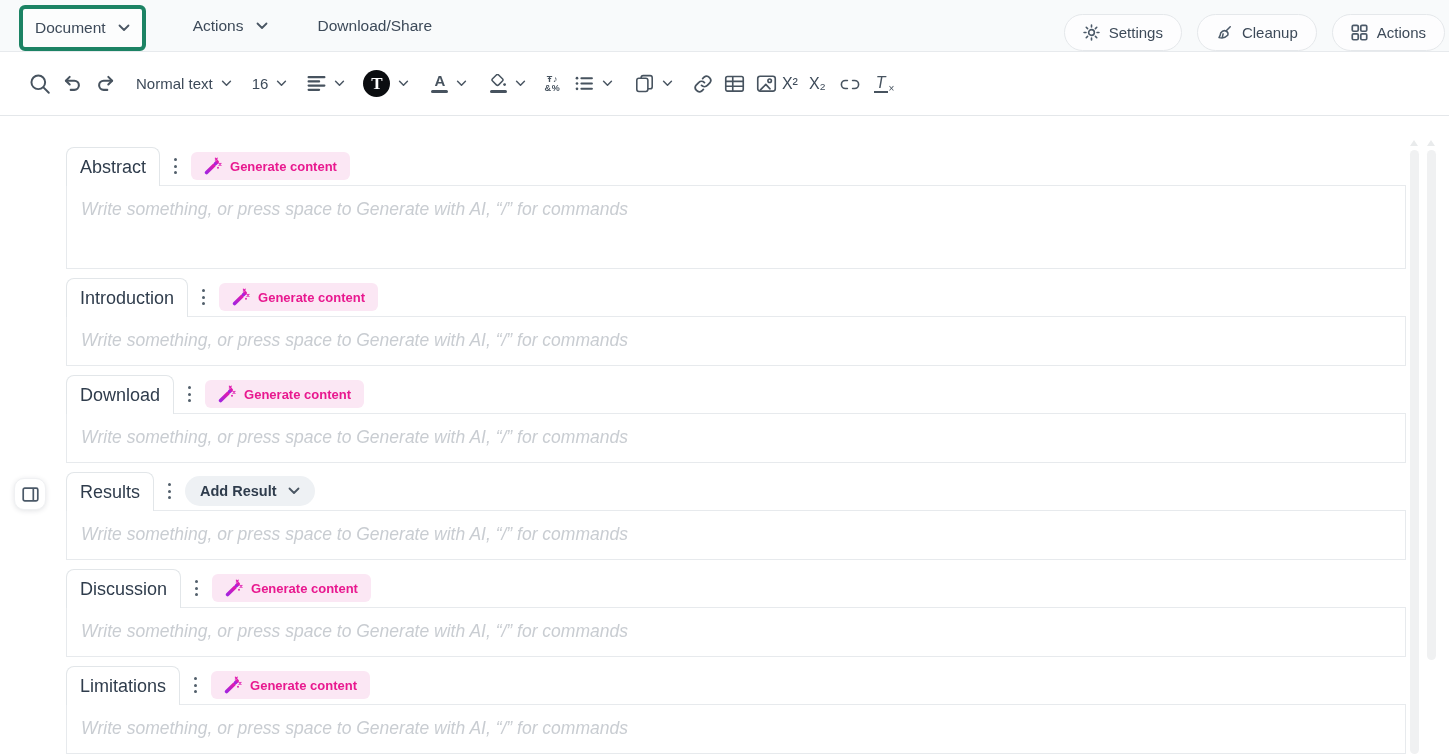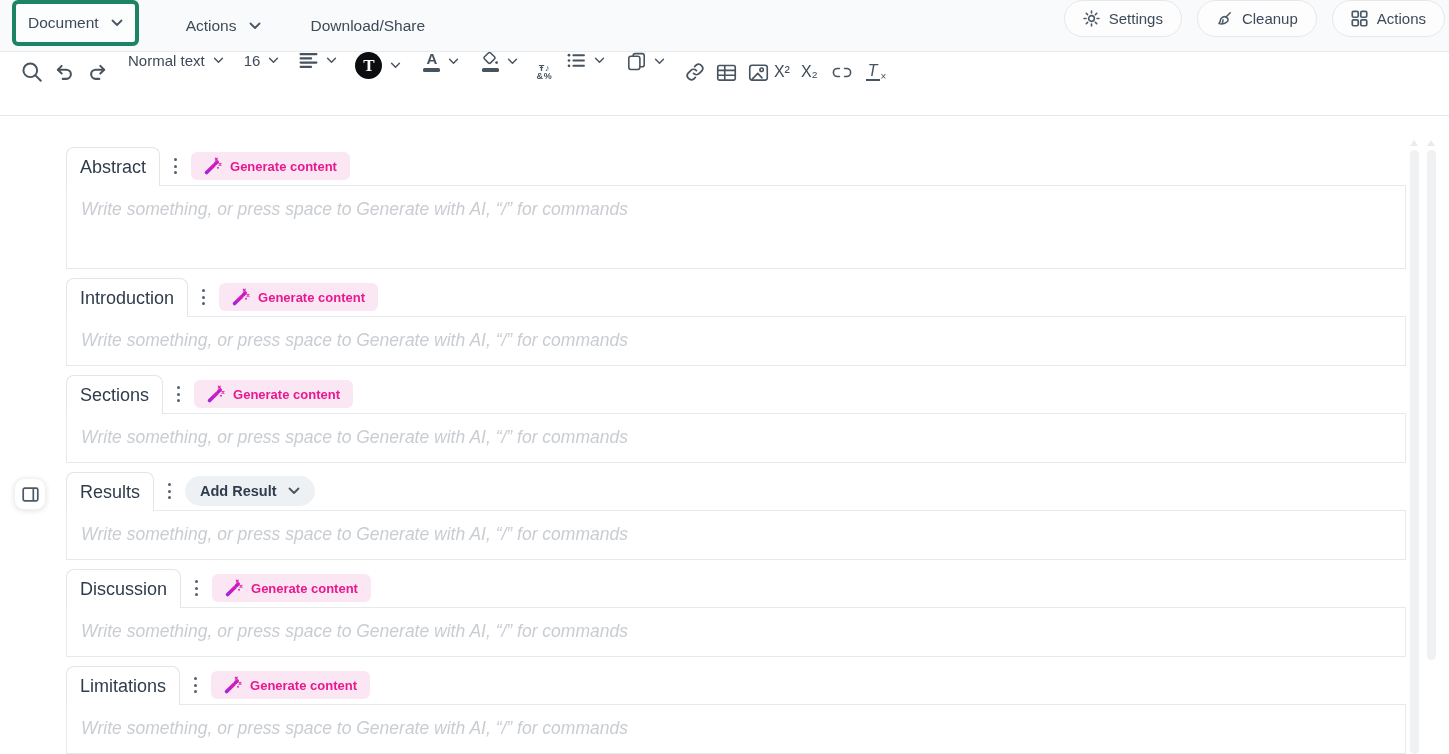--- a/index.html
+++ b/index.html
@@ -1,36 +1,36 @@
 <!DOCTYPE html>
 <html><head>
 <meta charset="utf-8">
 <style>
   * { margin:0; padding:0; box-sizing:border-box; }
   html,body { width:1449px; height:754px; overflow:hidden; background:#fff;
               font-family:"Liberation Sans", sans-serif; }
 
   
   .topbar { height:52px; background:#f8fafb; border-bottom:1px solid #e7eaed;
-            display:flex; align-items:flex-start; padding:0 4px 0 9px; position:relative; }
+            display:flex; align-items:flex-end; padding:0 4px 0 16px; position:relative; }
   .doc-highlight { border:4px solid #1c8364; border-radius:6px; background:#fcfdfd;
                    margin-left:3px; height:46px; display:flex; align-items:center; padding:0 12px; }
   .menu-item { display:flex; align-items:center; gap:12px; font-size:15.5px; color:#3d4a59;
                padding:0 12px; height:100%; cursor:pointer; }
   .menu-item.plain { margin-left:12px; }
   .chev { color:#4a5663; flex:none; }
   .topbar-right { margin-left:auto; display:flex; gap:15px; align-items:center; }
   .chrome-btn { height:37px; border-radius:20px; background:#fdfdfe; border:1px solid #e5e8eb;
                 display:flex; align-items:center; gap:9px; padding:0 18px;
                 font-size:15px; color:#3d4a59; cursor:pointer; }
   .chrome-btn svg { flex:none; }
 
   
   .toolbar { height:64px; background:#fff; border-bottom:1px solid #e4e7ea;
-             display:flex; align-items:flex-start; padding-left:16px; color:#47535f; }
+             display:flex; align-items:center; padding-left:24px; color:#47535f; }
   .tbtn { display:flex; align-items:center; justify-content:center; height:40px;
           margin:0 5px; cursor:pointer; color:#47535f; }
   .tgroup { display:flex; align-items:center; gap:8px; margin:0 6px; cursor:pointer; }
   .tlabel { font-size:15px; color:#3d4a59; white-space:nowrap; }
   .tcircle { width:27px; height:27px; border-radius:50%; background:#0b0d10; color:#fff;
              display:flex; align-items:center; justify-content:center;
              font-family:"Liberation Serif", serif; font-size:17px; font-weight:700; }
   .stack { display:flex; flex-direction:column; align-items:center; gap:2px; }
   .letterA { font-size:15px; font-weight:600; line-height:14px; }
   .cbar { width:17px; height:3.5px; border-radius:1.5px; background:#47535f; }
@@ -333,21 +333,21 @@
 
     </div>
     <div class="content-box">
       <p class="placeholder">Write something, or press space to Generate with AI, “/” for commands</p>
     </div>
   </div>
 
   <div class="section">
     <div class="section-head">
       <div class="tab">
-        <span class="tab-label">Sections</span>
+        <span class="tab-label">Download</span>
       </div>
       <div class="kebab">
             <i></i>
             <i></i>
             <i></i>
           </div>
       <button class="gen-pill">
         <svg width="18" height="18" viewBox="0 0 18 18">
           <defs>
             <linearGradient id="wg" x1="0" y1="1" x2="1" y2="0">

